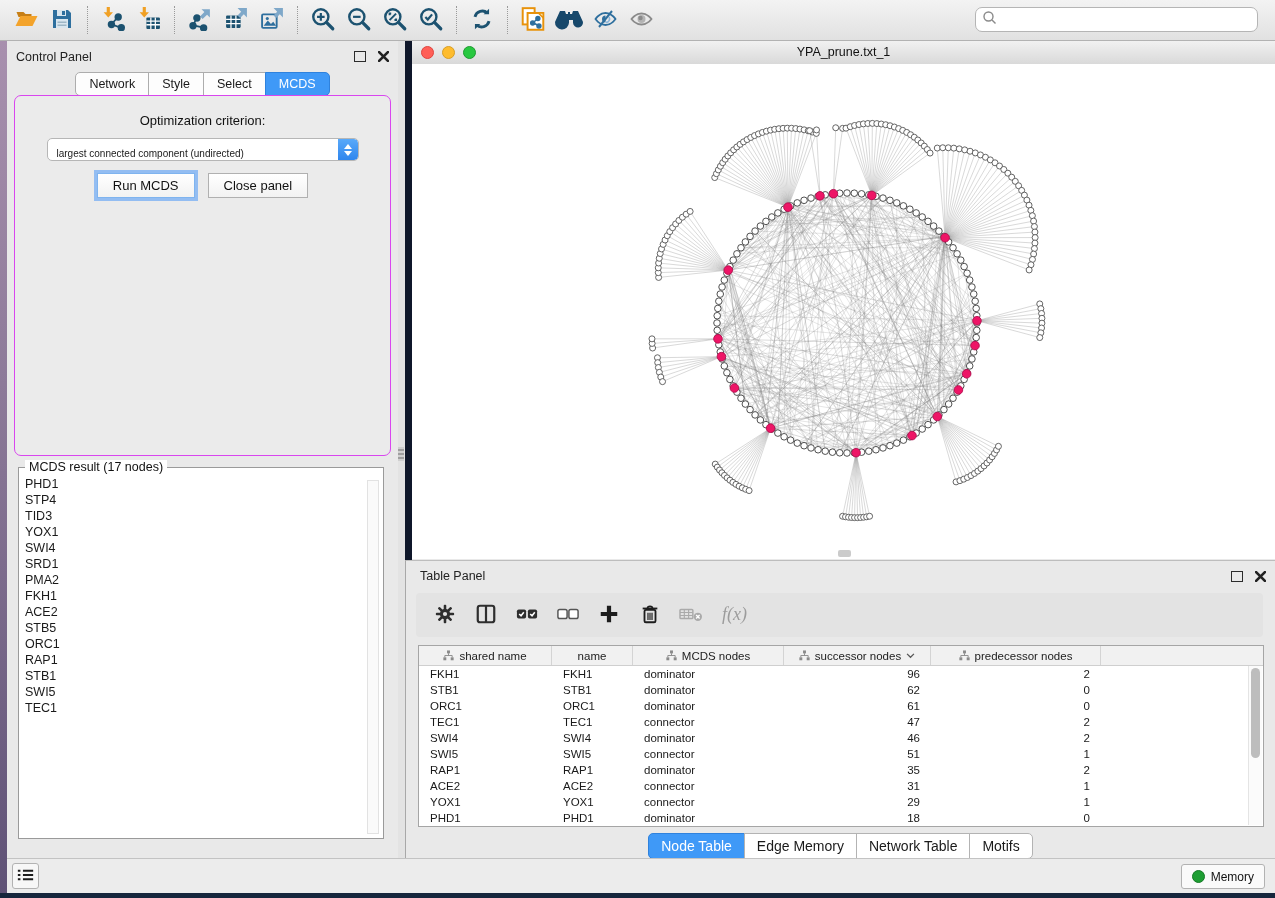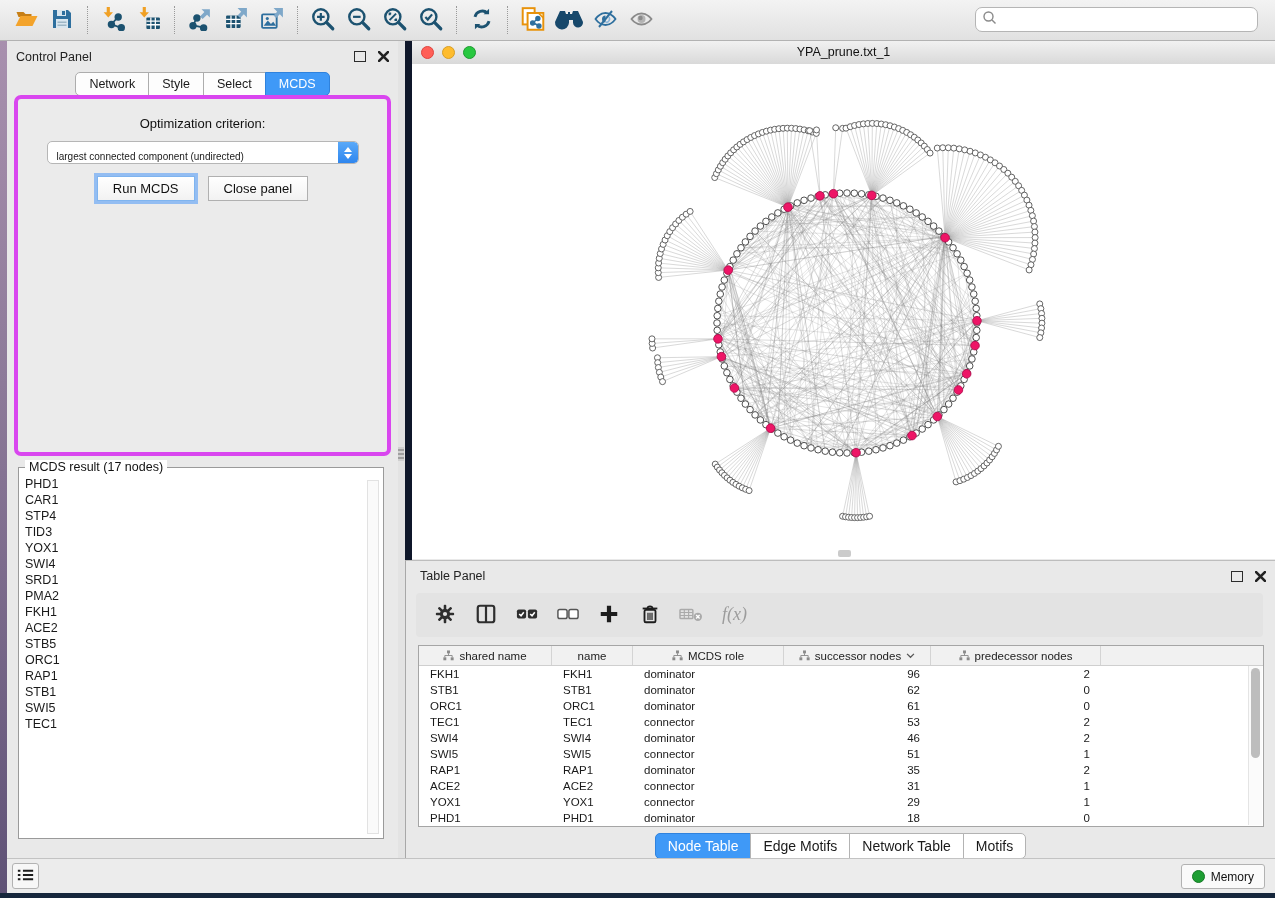--- a/index.html
+++ b/index.html
@@ -26,21 +26,21 @@
   .control-panel{position:absolute;left:7px;top:41px;width:391px;height:817px;background:#e9e9e9;}
   .cp-title{position:absolute;left:9px;top:9px;font-size:12.5px;color:#222;}
   .win-icons{position:absolute;right:8px;top:8px;display:flex;gap:9px;align-items:center;}
   .float-box{width:10px;height:9px;border:1.5px solid #2c2c2c;display:inline-block;background:transparent;}
   .cp-tabs{position:absolute;left:0;top:31px;width:100%;display:flex;justify-content:center;}
   .cp-tab{font-size:12.5px;padding:4px 13px;background:#fdfdfd;border:1px solid #adadad;margin-left:-1px;cursor:default;}
   .cp-tab:first-child{border-radius:5px 0 0 5px;margin-left:0;text-align:right;}
   .cp-tab:last-child{border-radius:0 5px 5px 0;}
   .cp-tab.active{background:#3f99f7;border-color:#2f82dd;color:#fff;}
   .cp-content{position:absolute;left:7px;top:54px;width:377px;height:361px;background:#ebebeb;
-    border:4px solid #d946ef;border-radius:7px;box-sizing:border-box;}
+    border:1px solid #d946ef;border-radius:7px;box-sizing:border-box;}
   .opt-label{margin-top:17px;text-align:center;font-size:13px;color:#111;}
   .dropdown{margin:10px auto 0;width:312px;height:23px;background:#fff;border:1px solid #b6b6b6;
     border-radius:5px;display:flex;align-items:center;box-sizing:border-box;overflow:hidden;}
   .dropdown .dd-text{flex:1;font-size:10px;padding-left:9px;white-space:nowrap;margin-top:7px;}
   .dd-stepper{width:20px;height:100%;background:linear-gradient(#59a9f9,#2f86ee);display:flex;flex-direction:column;
     align-items:center;justify-content:center;gap:2px;border-radius:0 4px 4px 0;}
   .dd-up{width:0;height:0;border-left:4px solid transparent;border-right:4px solid transparent;border-bottom:5px solid #fff;}
   .dd-down{width:0;height:0;border-left:4px solid transparent;border-right:4px solid transparent;border-top:5px solid #fff;}
   .cp-buttons{margin-top:12px;display:flex;justify-content:center;gap:13px;}
   .btn{font:13px "Liberation Sans",sans-serif;background:linear-gradient(#ffffff,#f2f2f2);
@@ -301,21 +301,20 @@
       </div>
       <div class="cp-buttons">
         <button class="btn focused">Run MCDS</button>
         <button class="btn">Close panel</button>
       </div>
     </div>
     <div class="mcds-fieldset">
       <div class="mcds-legend">MCDS result (17 nodes)</div>
       <div class="mcds-list" id="mcds-list">
           <div class="mcds-item">PHD1</div>
-          <div class="mcds-item">CAR1</div>
           <div class="mcds-item">STP4</div>
           <div class="mcds-item">TID3</div>
           <div class="mcds-item">YOX1</div>
           <div class="mcds-item">SWI4</div>
           <div class="mcds-item">SRD1</div>
           <div class="mcds-item">PMA2</div>
           <div class="mcds-item">FKH1</div>
           <div class="mcds-item">ACE2</div>
           <div class="mcds-item">STB5</div>
           <div class="mcds-item">ORC1</div>
@@ -1285,21 +1284,21 @@
           <div class="th" style="width: 81px;">
             <span>name</span>
           </div>
           <div class="th" style="width: 151px;">
             <svg width="11" height="11" viewBox="0 0 12 12">
               <path d="M6 3.5V6M2 8V6h8v2" stroke="#8a8a8a" fill="none" stroke-width="1"></path>
               <rect x="4.4" y="0.5" width="3.2" height="3.2" fill="#8a8a8a"></rect>
               <rect x="0.4" y="8" width="3.2" height="3.2" fill="#8a8a8a"></rect>
               <rect x="8.4" y="8" width="3.2" height="3.2" fill="#8a8a8a"></rect>
             </svg>
-            <span>MCDS role</span>
+            <span>MCDS nodes</span>
           </div>
           <div class="th" style="width: 147px;">
             <svg width="11" height="11" viewBox="0 0 12 12">
               <path d="M6 3.5V6M2 8V6h8v2" stroke="#8a8a8a" fill="none" stroke-width="1"></path>
               <rect x="4.4" y="0.5" width="3.2" height="3.2" fill="#8a8a8a"></rect>
               <rect x="0.4" y="8" width="3.2" height="3.2" fill="#8a8a8a"></rect>
               <rect x="8.4" y="8" width="3.2" height="3.2" fill="#8a8a8a"></rect>
             </svg>
             <span>successor nodes</span>
             <svg width="9" height="6" viewBox="0 0 10 7">
@@ -1336,21 +1335,21 @@
             <div class="td l" style="width: 133px;">ORC1</div>
             <div class="td l" style="width: 81px;">ORC1</div>
             <div class="td l" style="width: 151px;">dominator</div>
             <div class="td r" style="width: 147px;">61</div>
             <div class="td r" style="width: 170px;">0</div>
           </div>
           <div class="tr">
             <div class="td l" style="width: 133px;">TEC1</div>
             <div class="td l" style="width: 81px;">TEC1</div>
             <div class="td l" style="width: 151px;">connector</div>
-            <div class="td r" style="width: 147px;">53</div>
+            <div class="td r" style="width: 147px;">47</div>
             <div class="td r" style="width: 170px;">2</div>
           </div>
           <div class="tr">
             <div class="td l" style="width: 133px;">SWI4</div>
             <div class="td l" style="width: 81px;">SWI4</div>
             <div class="td l" style="width: 151px;">dominator</div>
             <div class="td r" style="width: 147px;">46</div>
             <div class="td r" style="width: 170px;">2</div>
           </div>
           <div class="tr">
@@ -1389,21 +1388,21 @@
             <div class="td r" style="width: 170px;">0</div>
           </div>
         </div>
       <div class="tp-scroll">
         <div class="tp-thumb"></div>
       </div>
     </div>
 
     <div class="tp-tabs" id="tp-tabs">
         <div class="tp-tab active">Node Table</div>
-        <div class="tp-tab">Edge Motifs</div>
+        <div class="tp-tab">Edge Memory</div>
         <div class="tp-tab">Network Table</div>
         <div class="tp-tab">Motifs</div>
       </div>
   </div>
 
   <div class="status-bar">
     <button class="list-btn">
         <span>
       <svg width="17" height="14" viewBox="0 0 20 16">
             <g stroke="#1d1d1d" stroke-width="2.6">

